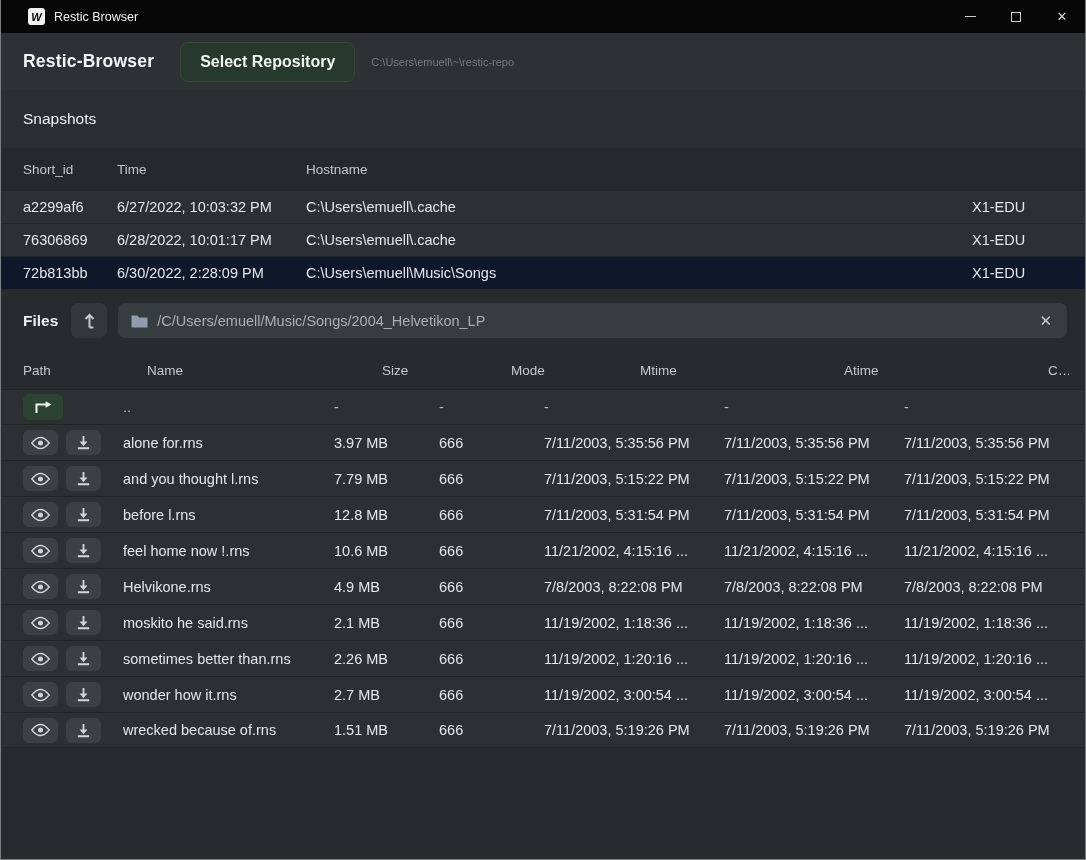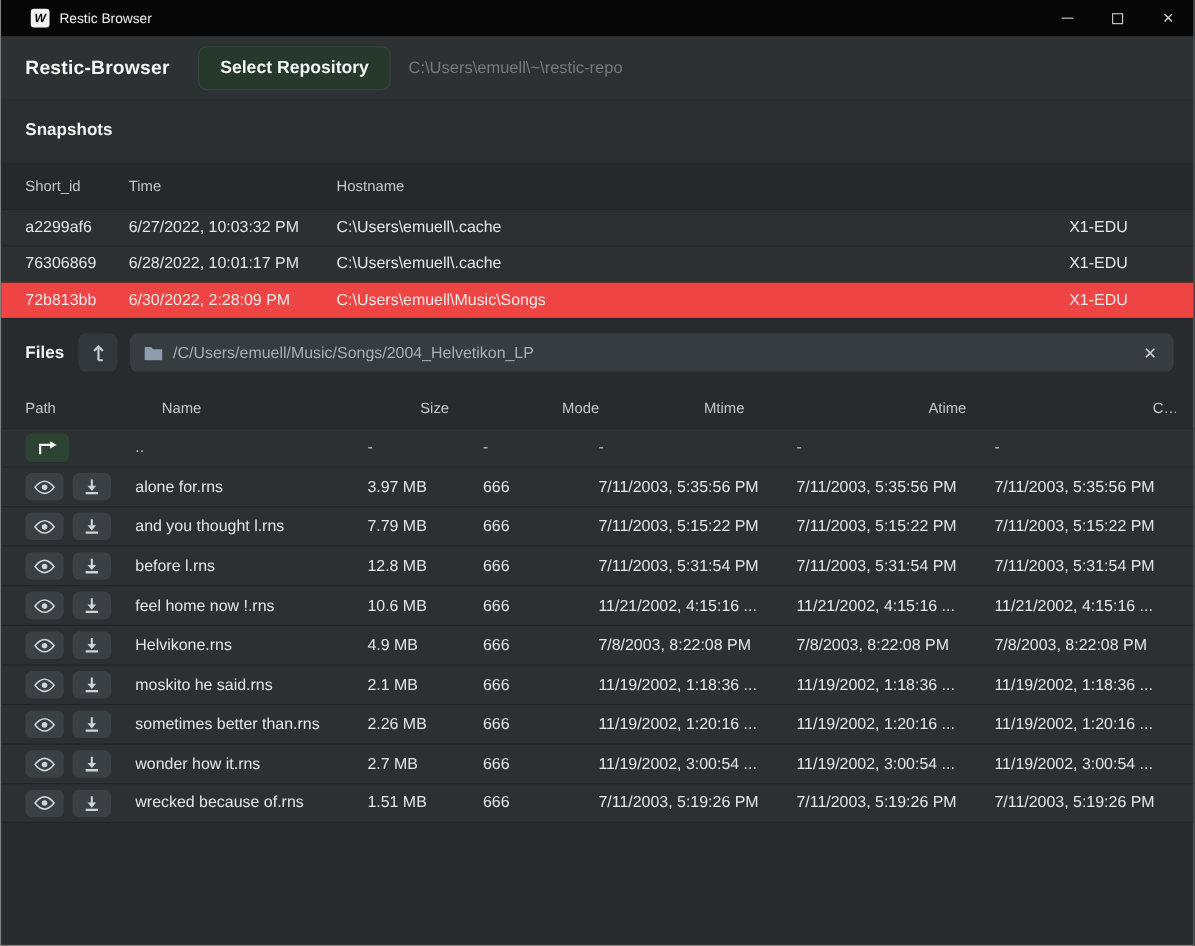--- a/index.html
+++ b/index.html
@@ -24,32 +24,32 @@
   .glyph-min { width:11px; height:0; border-top:1.6px solid #cfcfcf; display:block; }
   .glyph-max { width:10px; height:10px; border:1.4px solid #cfcfcf; display:block; }
   .glyph-close { color:#d6d6d6; font-size:13px; line-height:1; }
 
   
   .header { height:57px; background:#2d3134; display:flex; align-items:center; padding:0 22px; }
   .app-title { color:#f4f5f6; font-weight:bold; font-size:17.5px; letter-spacing:.2px; }
   .select-repo { margin-left:26px; background:#27392c; border:1px solid #32493a; color:#f4f5f6;
                  font-family:inherit; font-weight:bold; font-size:16px; padding:10px 19px;
                  border-radius:8px; cursor:pointer; }
-  .repo-path { margin-left:16px; color:#75797d; font-size:15px; }
+  .repo-path { margin-left:16px; color:#75797d; font-size:11px; }
 
   
   .section-title-band { height:58px; display:flex; align-items:center; padding:0 22px; background:#2b2e31; }
-  .section-title { color:#eef0f1; font-weight:bold; font-size:15.5px; }
+  .section-title { color:#eef0f1; font-weight:normal; font-size:15.5px; }
 
   .snap-grid { display:grid; grid-template-columns:94px 189px 335px 331px 1fr;
                align-items:center; padding:0 16px 0 22px; }
   .snap-head { height:42px; background:#26282b; color:#c3c8cb; font-size:13.5px; }
   .snap-row  { height:33px; background:#2d3033; color:#e4e7e9; font-size:14.5px;
                border-top:1px solid #222426; cursor:pointer; }
-  .snap-row.selected { background:#ef4444; }
+  .snap-row.selected { background:#0f172a; }
   .cell { overflow:hidden; white-space:nowrap; text-overflow:ellipsis; padding-right:10px; }
 
   
   .files-bar { display:flex; align-items:center; margin:14px 18px 0 22px; gap:11px; }
   .files-title { color:#eef0f1; font-weight:bold; font-size:15.5px; margin-right:2px; }
   .square-btn { width:36px; height:35px; background:#31373a; border:none; border-radius:7px;
                 display:flex; align-items:center; justify-content:center; cursor:pointer; }
   .path-bar { flex:1; height:35px; background:#363c3f; border-radius:7px;
               display:flex; align-items:center; padding:0 13px; gap:9px; }
   .path-text { flex:1; color:#a9afb3; font-size:14.5px; overflow:hidden; white-space:nowrap; }

